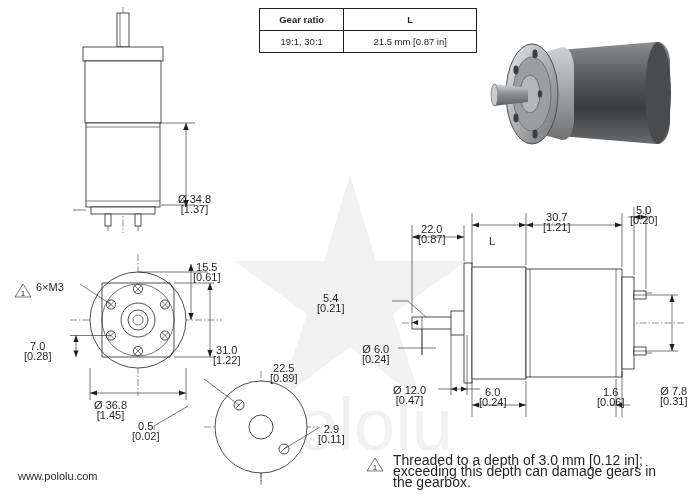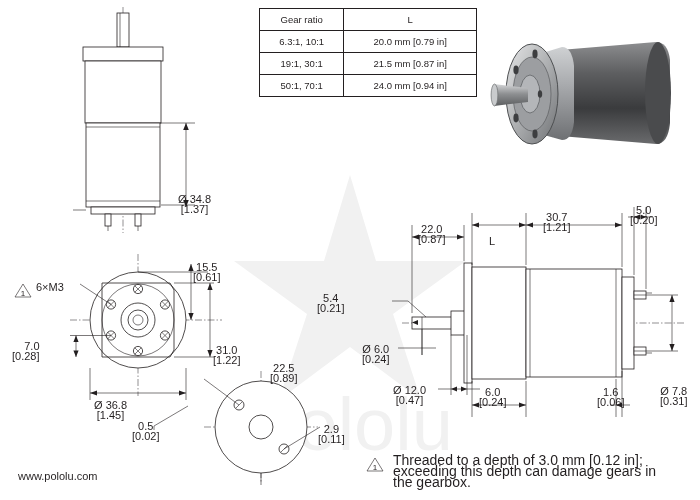--- a/index.html
+++ b/index.html
@@ -18,21 +18,21 @@
   .tbl{
     position:absolute;left:259px;top:8px;width:218px;
     border-collapse:collapse;font-size:9.5px;background:#fff;
   }
   .tbl td{
     border:1px solid #231f20;
     padding:4px 2px;
     text-align:center;
     height:13px;
   }
-  .tbl td.hdr{font-weight:normal;margin-top:28px;}
+  .tbl td.hdr{font-weight:bold;margin-top:28px;}
   .wm{
     position:absolute;left:150px;top:150px;width:400px;height:330px;
     display:flex;align-items:center;justify-content:center;
     pointer-events:none;
   }
   .wm svg{opacity:1;}
   .footer-url{
     position:absolute;left:18px;top:470px;font-size:11px;color:#231f20;
   }
   .note{
@@ -59,30 +59,22 @@
     </svg>
   </div>
 
   <table class="tbl">
     <tbody>
       <tr>
         <td class="hdr">Gear ratio</td>
         <td class="hdr">L</td>
       </tr>
       <tr>
-        <td>6.3:1, 10:1</td>
-        <td>20.0 mm [0.79 in]</td>
-      </tr>
-      <tr>
         <td>19:1, 30:1</td>
         <td>21.5 mm [0.87 in]</td>
-      </tr>
-      <tr>
-        <td>50:1, 70:1</td>
-        <td>24.0 mm [0.94 in]</td>
       </tr>
     </tbody>
   </table>
 
   <svg class="abs" style="left:55px;top:5px;" width="185" height="230">
 
     <line class="ctr" x1="68" y1="2" x2="68" y2="228"></line>
 
     <rect class="fillwhite" x="62" y="8" width="12" height="34"></rect>
     <line class="ln-thin" x1="65" y1="8" x2="65" y2="42"></line>
@@ -232,21 +224,21 @@
     <span>6×M3</span>
   </div>
   <div class="abs dim" style="left:193px;top:262px;text-align:center;">
     <span>15.5</span>
     <span class="l2">[0.61]</span>
   </div>
   <div class="abs dim" style="left:213px;top:345px;">
     <span>31.0</span>
     <span class="l2">[1.22]</span>
   </div>
-  <div class="abs dim" style="left:12px;top:341px;text-align:right;">
+  <div class="abs dim" style="left:24px;top:341px;">
     <span>7.0</span>
     <span class="l2">[0.28]</span>
   </div>
   <div class="abs dim" style="left:94px;top:400px;">
     <span>Ø</span>
     <span>36.8</span>
     <span class="l2">[1.45]</span>
   </div>
 
   <svg class="abs" style="left:198px;top:365px;" width="130" height="125">

